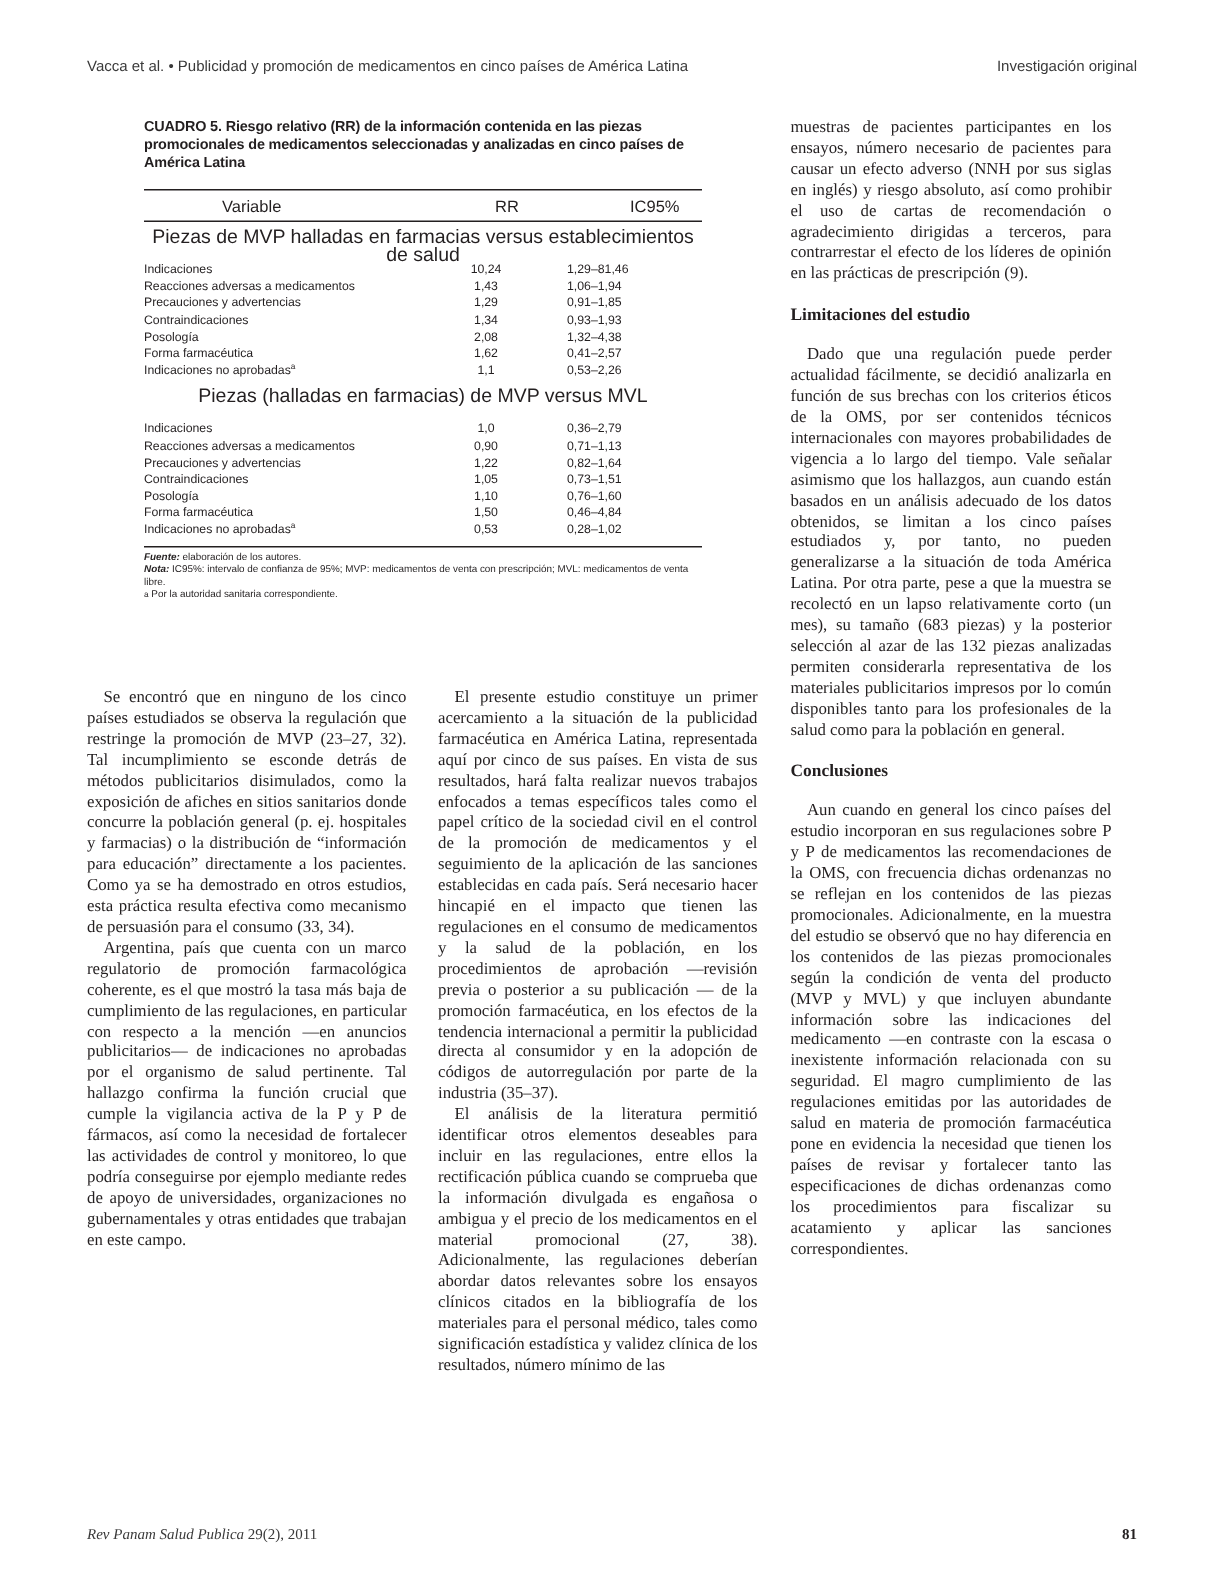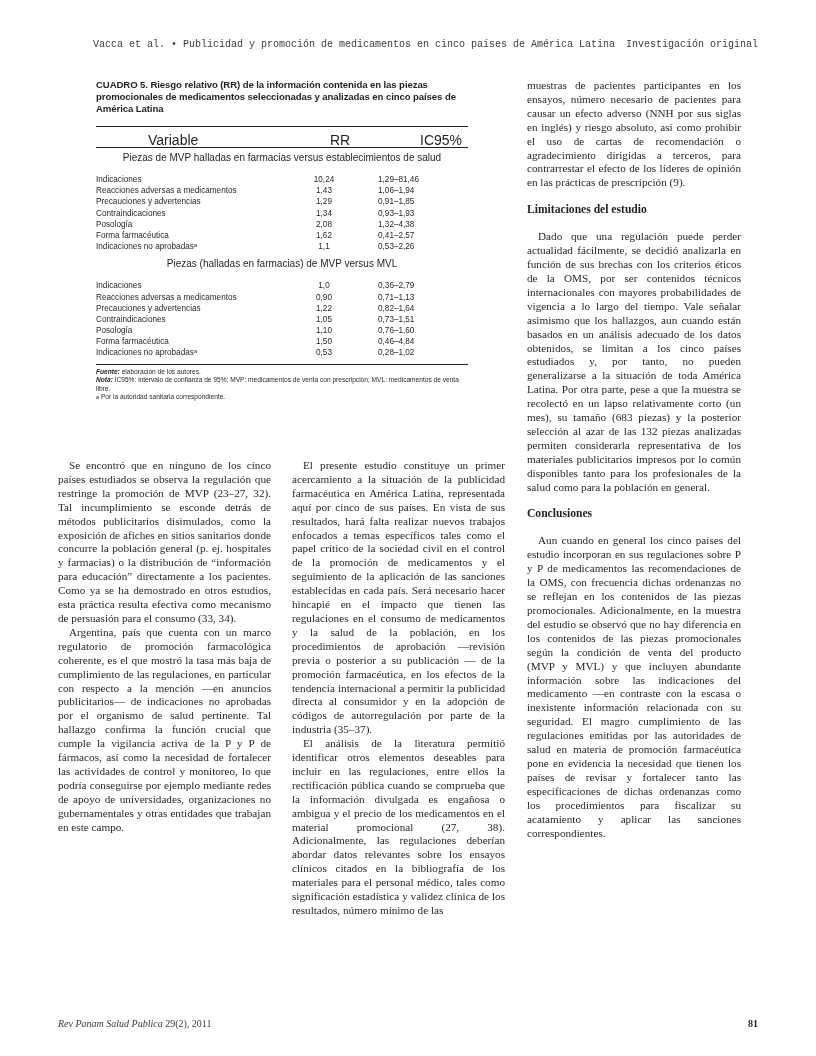--- a/index.html
+++ b/index.html
@@ -1,29 +1,29 @@
 <!DOCTYPE html>
 <html><head>
 <meta charset="utf-8">
 <style>
   html, body { margin:0; padding:0; background:#ffffff; }
   body { width:816px; height:1056px; position:relative; overflow:hidden; color:#231f20; }
 
-  .running-head { position:absolute; top:39px; left:58px; right:58px; height:14px; font-size:10px; font-family:Liberation Mono, monospace; color:#3a3a3a;margin-left:35px; }
+  .running-head { position:absolute; top:39px; left:58px; right:58px; height:14px; font-size:10px; font-family:Liberation Sans, sans-serif; color:#3a3a3a; }
   .running-head .left { position:absolute; left:0; top:0; }
   .running-head .right { position:absolute; right:0; top:0; }
 
   .table-box { position:absolute; left:96px; top:79px; width:372px; font-family:"Liberation Sans", sans-serif; color:#231f20; }
   .table-title { font-weight:bold; font-size:9.6px; line-height:12px; letter-spacing:-0.1px; }
-  .table-head { position:relative; height:20px; margin-top:11px; border-top:1.3px solid #231f20; border-bottom:1px solid #231f20; font-size:14px; }
+  .table-head { position:relative; height:20px; margin-top:11px; border-top:1.3px solid #231f20; border-bottom:1px solid #231f20; font-size:11px; }
   .table-head span { position:absolute; top:5px; }
   .col-var-h { left:52px; }
   .col-rr-h { left:234px; }
   .col-ic-h { left:300px;margin-left:24px; }
-  .section-label { text-align:center; font-size:10px; height:12px; line-height:12px; }
+  .section-label { text-align:center; font-size:13px; height:12px; line-height:12px; }
   .rows { font-size:8.2px; }
   .row { position:relative; height:11.2px; line-height:11.2px; }
   .row .v { position:absolute; left:0; }
   .row .rr { position:absolute; left:210px; width:36px; text-align:center; }
   .row .ic { position:absolute; left:282px; }
   sup { font-size:5.5px; vertical-align:top; line-height:8px; }
   .notes { border-top:1.3px solid #231f20; margin-top:5px; padding-top:3px; font-size:6.6px; line-height:8.6px; }
   .notes b { font-style:italic; }
 
   .col { position:absolute; font-family:"Liberation Serif", "DejaVu Serif", serif; font-size:11.2px; line-height:13.9px; text-align:justify; color:#231f20; }

